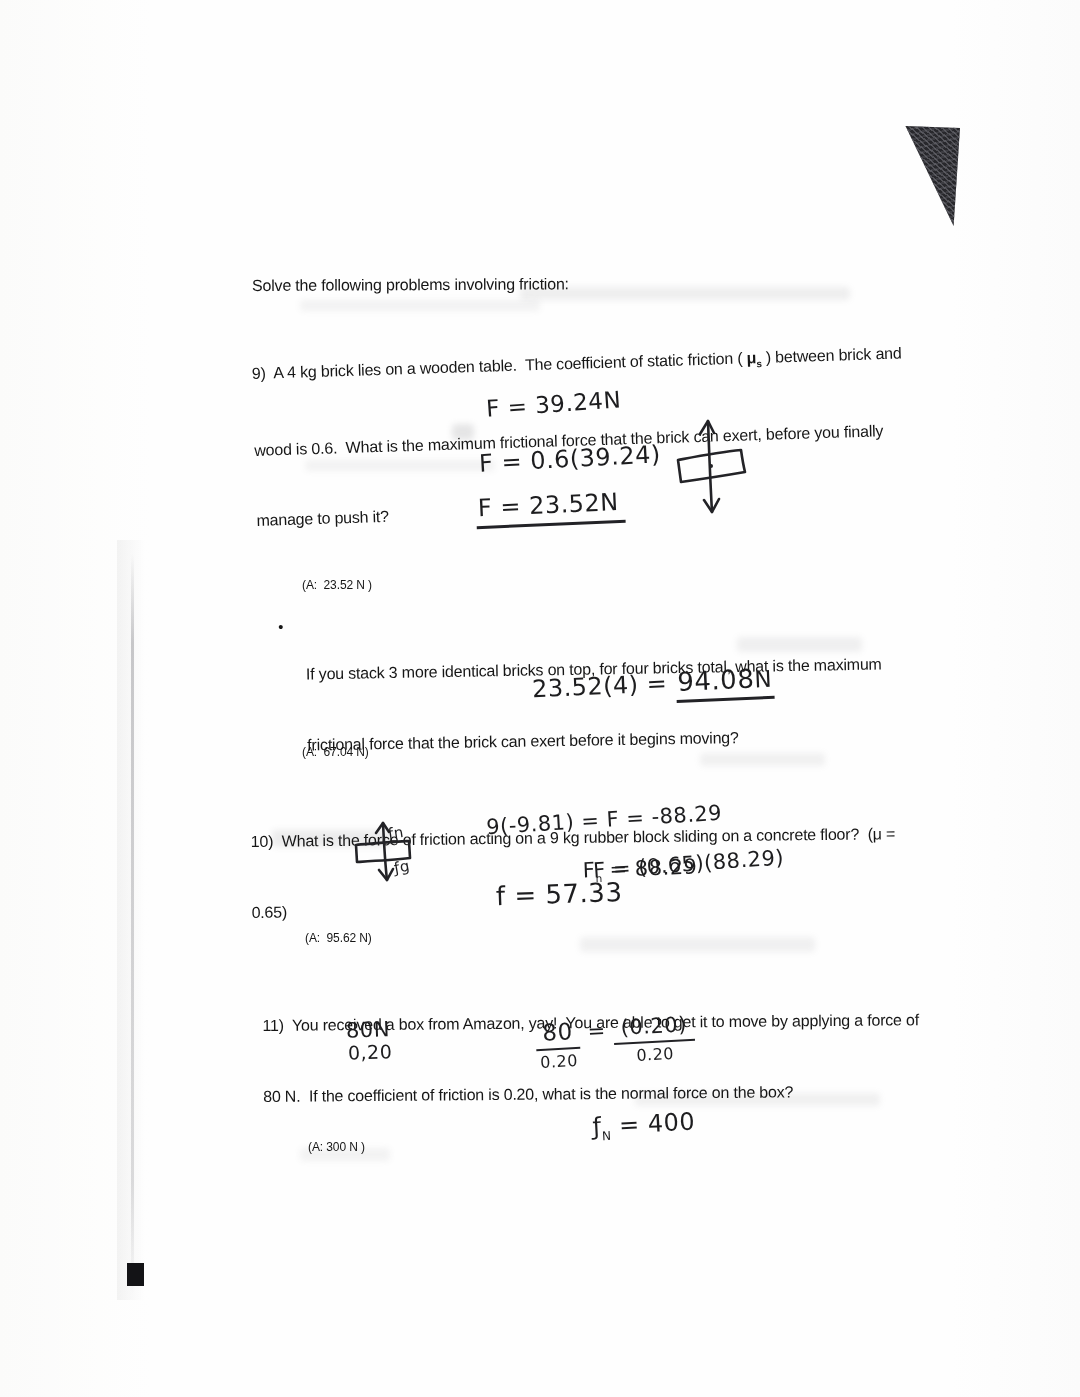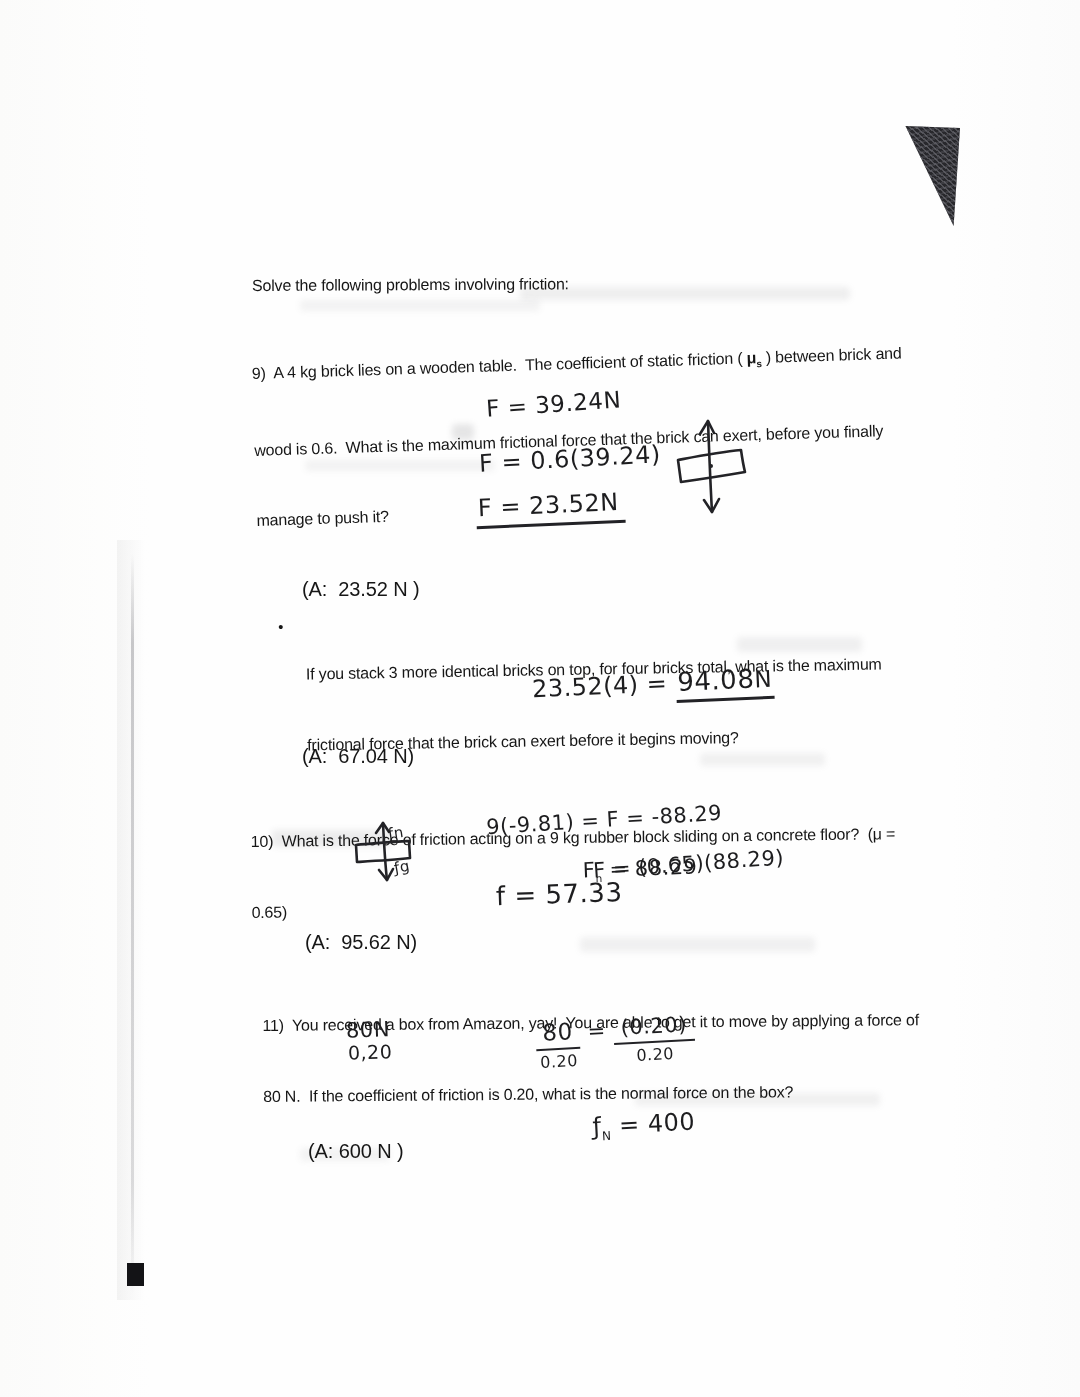--- a/index.html
+++ b/index.html
@@ -14,21 +14,21 @@
   .abs{position:absolute;}
   .print{
     font-family:"Liberation Sans",sans-serif;
     font-size:16px;line-height:23.5px;color:#161616;
     letter-spacing:-0.2px;white-space:pre;
   }
   .mu{font-weight:bold;}
   .mu sub{font-size:10px;}
   .answer{
     font-family:"Liberation Sans",sans-serif;
-    font-size:20px;color:#161616;letter-spacing:-0.1px;white-space:pre;
+    font-size:12px;color:#161616;letter-spacing:-0.1px;white-space:pre;
   }
   .hw{
     font-family:"DejaVu Sans",sans-serif;
     color:#1d1d1f;white-space:pre;letter-spacing:0.5px;
   }
   .hw sub{font-size:0.5em;}
   .uline{border-bottom:3px solid #222226;padding:0 6px 4px 2px;display:inline-block;}
   .bullet-marker{position:absolute;left:0;top:2px;font-size:15px;color:#161616;}
   .bullet-lines{margin-left:27px;}
   .smudge{
@@ -157,15 +157,15 @@
     <span class="col">
       <span class="hw num" style="font-size:21px;">(0.20)</span>
       <span class="hw den" style="font-size:16px;">0.20</span>
     </span>
   </div>
 
   <div class="abs hw" style="left:560px;top:1083px;font-size:24px;transform:rotate(-3deg);">
     <span>ƒ</span><sub>N</sub><span> = 400</span>
   </div>
 
-  <div class="abs answer" style="left:308px;top:1140px;">(A: 600 N )</div>
+  <div class="abs answer" style="left:308px;top:1140px;">(A: 300 N )</div>
 
 </div>
 
 </body></html>

